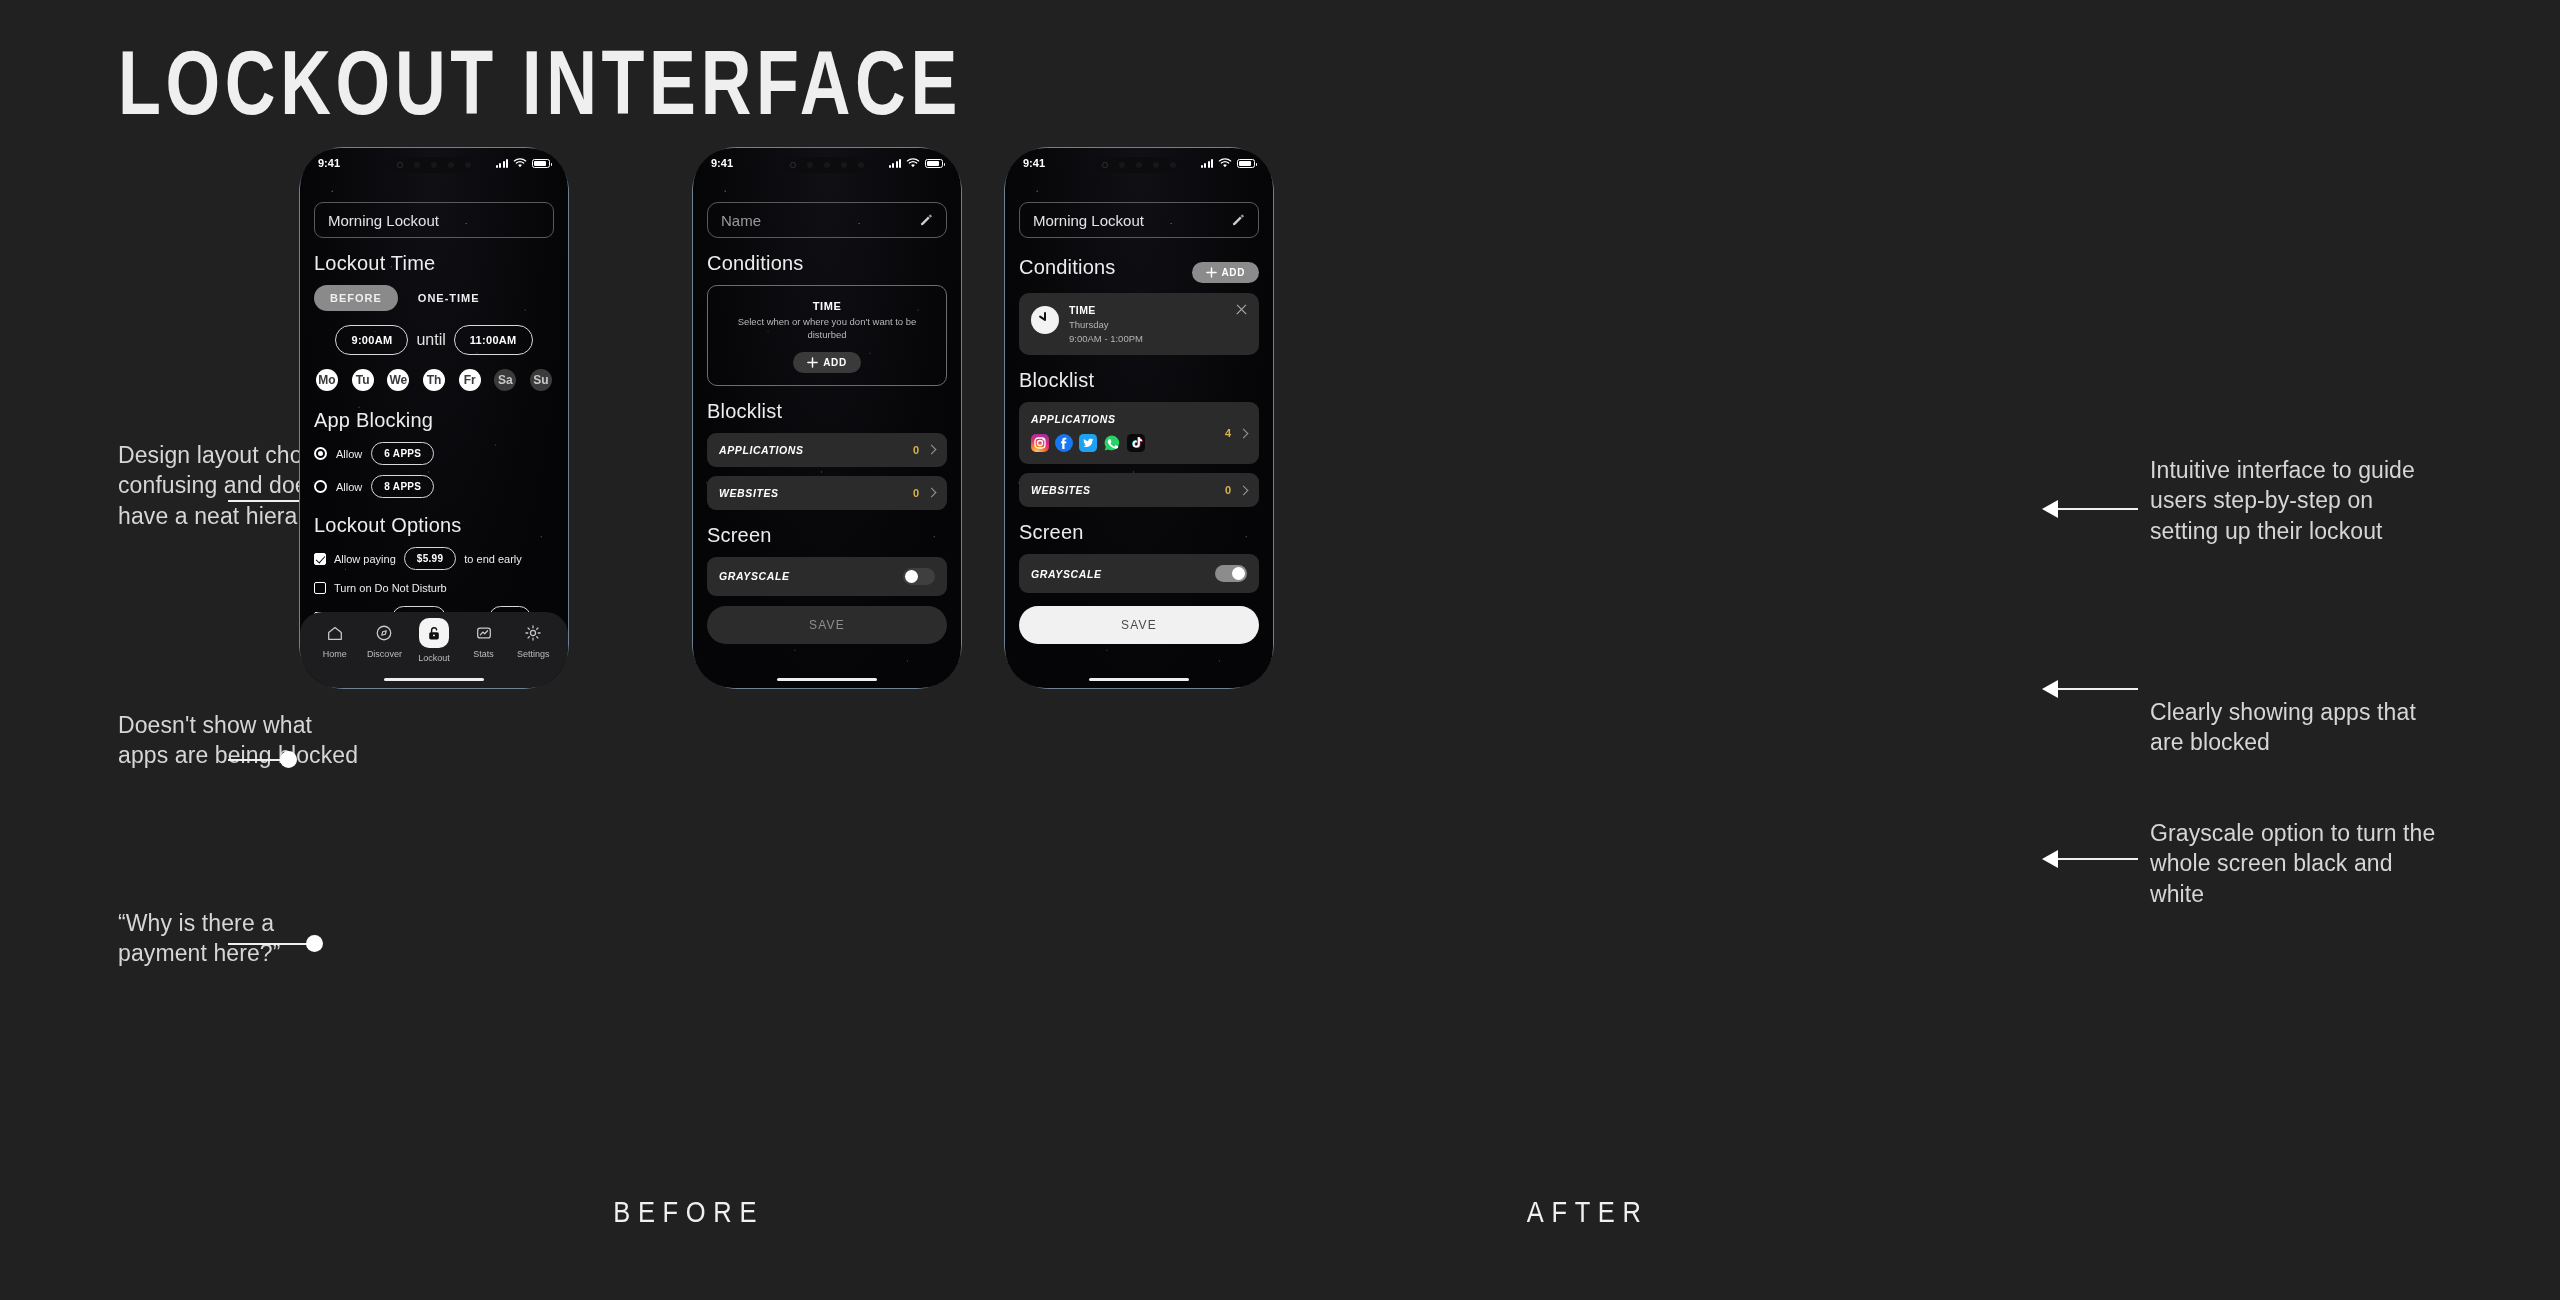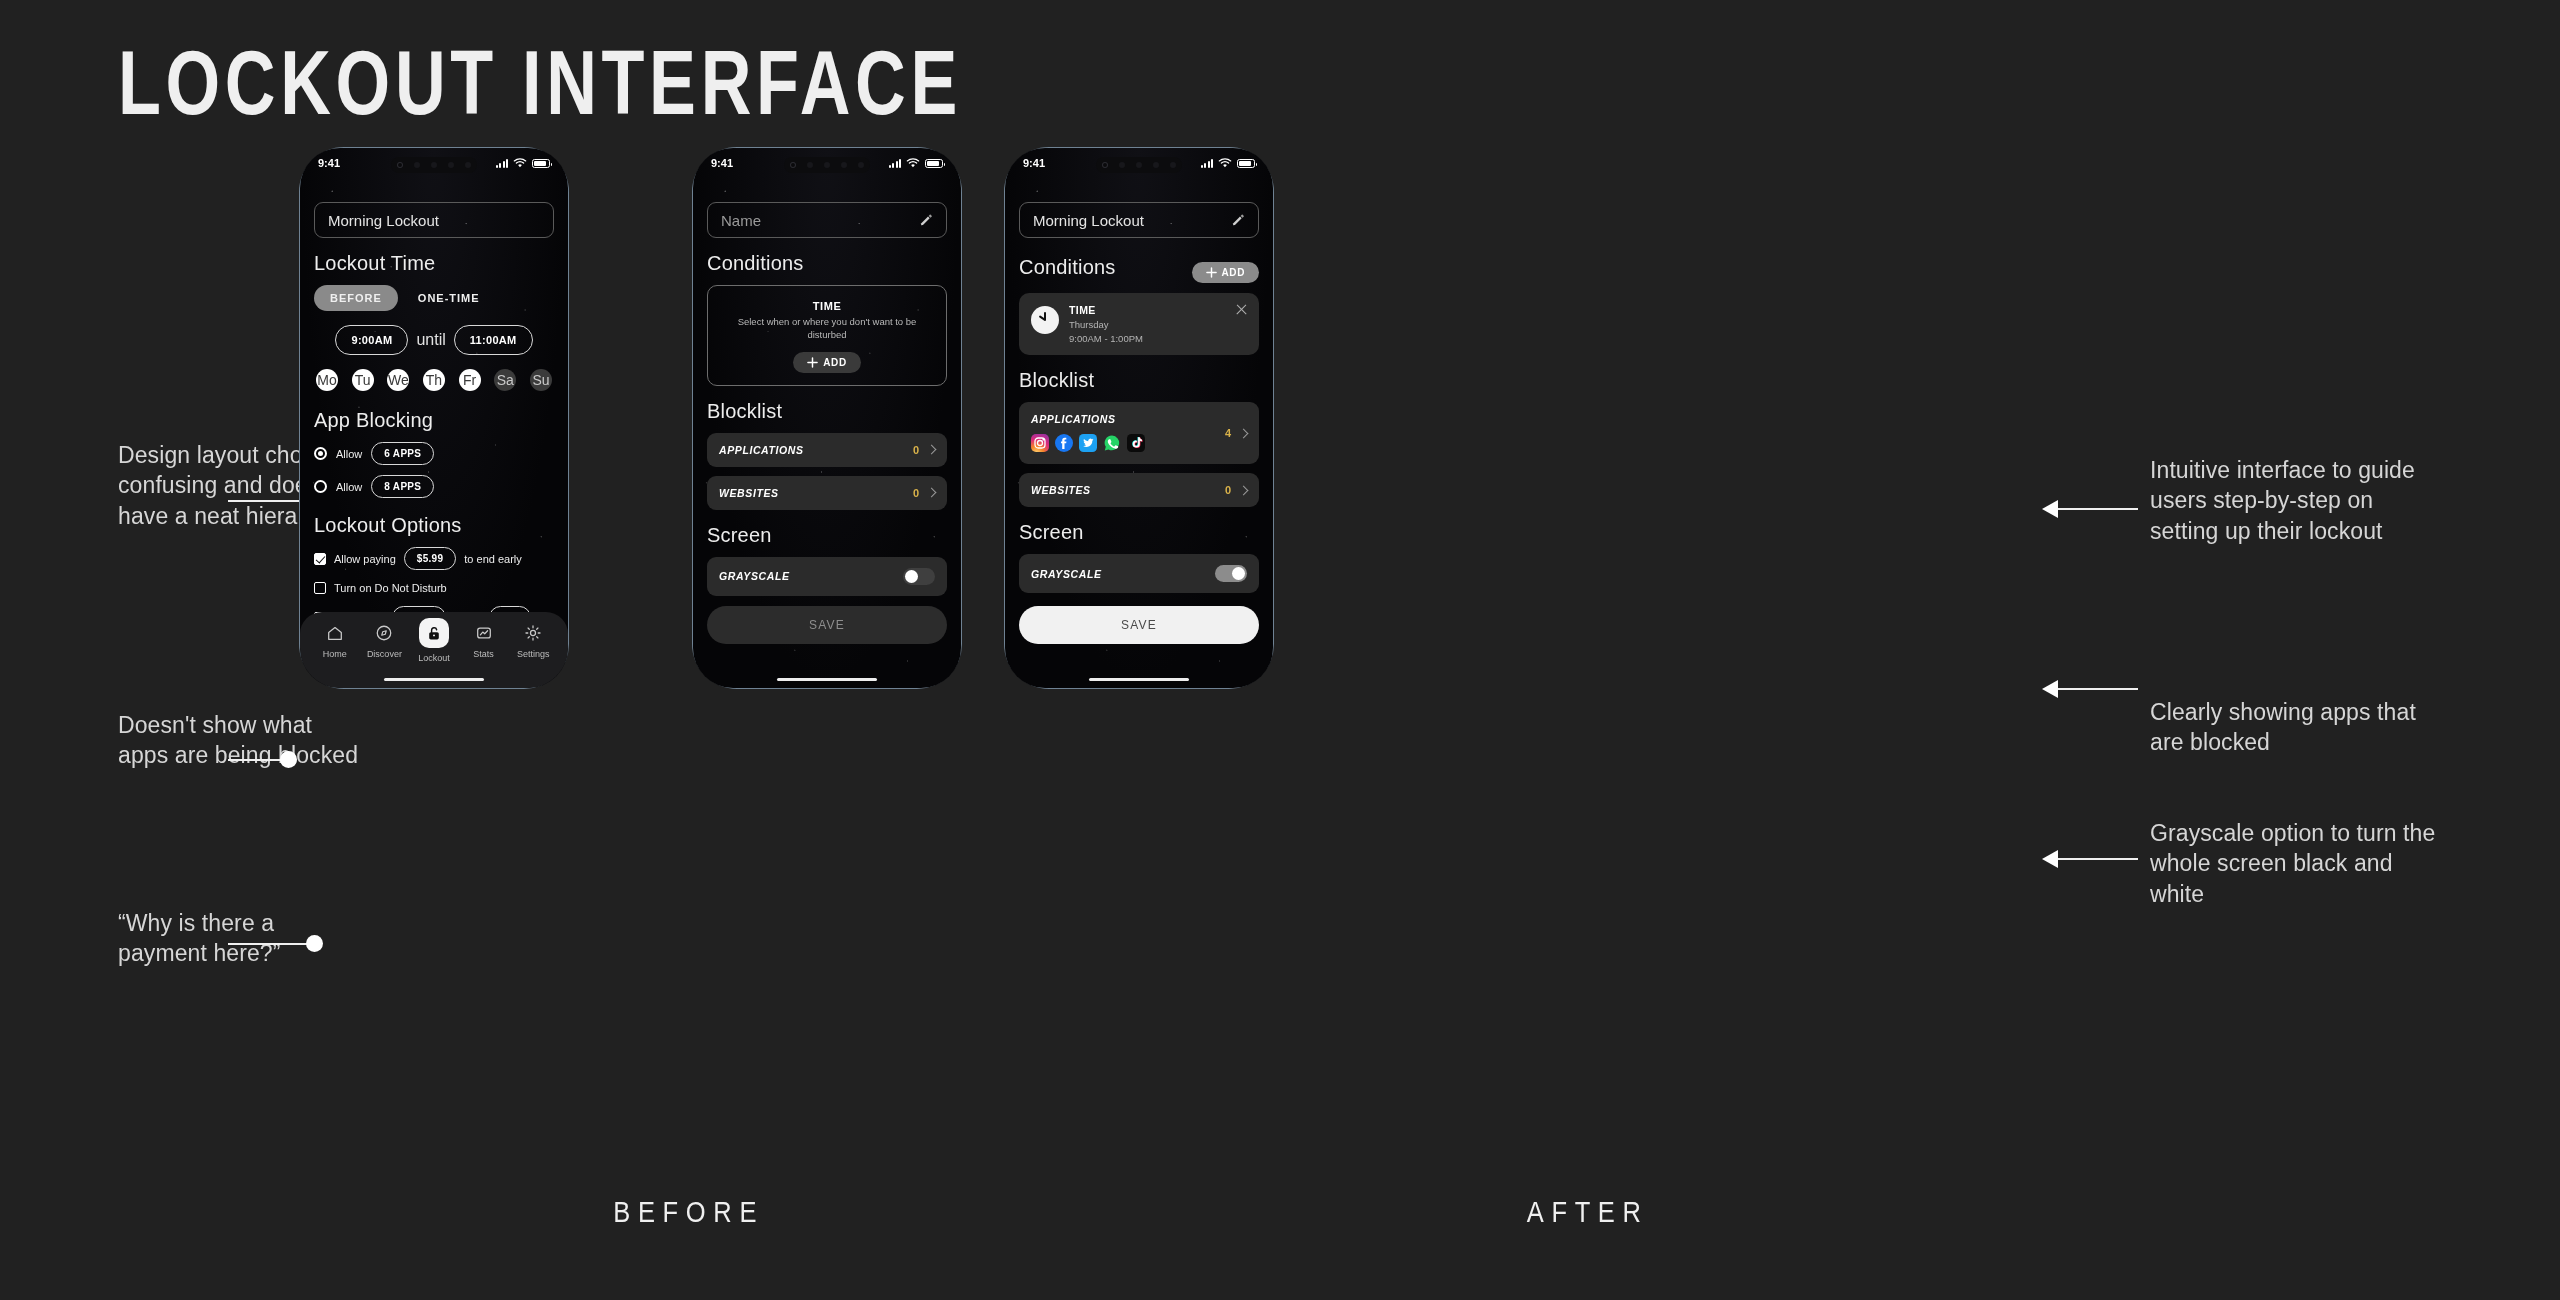--- a/index.html
+++ b/index.html
@@ -93,21 +93,21 @@
   .batt::before{content:"";position:absolute;right:-3px;top:3px;width:1.5px;height:3px;background:#fff;border-radius:0 1px 1px 0;}
 
   .content{ position:absolute; left:0; right:0; top:26px; bottom:0; padding:0 14px; }
 
   
   .namefield{
     height:36px; border:1px solid #5a5a5a; border-radius:9px;
     display:flex; align-items:center; padding:0 13px; margin-top:28px;
     font-size:15px; color:#e4e4e4;
   }
-  .namefield.ph{ color:#9a9a9a; }
+  .namefield.ph{ color:#9a9a9a;border-radius:11px; }
   .namefield .pen{ margin-left:auto; }
 
   .h2{ font-size:20px; font-weight:400; color:#ededed; letter-spacing:.2px; margin:14px 0 10px; }
   .rowhead{ display:flex; align-items:center; justify-content:space-between; margin:14px 0 10px;}
   .rowhead .h2{ margin:0; }
 
   
   .seg{ display:flex; align-items:center; gap:4px; margin-bottom:14px;}
   .seg .chip{
     font-size:11px; font-weight:700; letter-spacing:1px; padding:7px 16px;
@@ -120,21 +120,21 @@
     border:1px solid #d8d8d8; border-radius:18px; padding:8px 15px;
     font-size:11px; font-weight:700; color:#fff; letter-spacing:.3px;
   }
   .pill.sm{ padding:5px 12px; font-size:10px; }
   .until{ font-size:16px; color:#e2e2e2; }
 
   .days{ display:flex; justify-content:space-between; margin-bottom:18px; padding:0 2px;}
   .day{
     width:22px;height:22px;border-radius:50%;
     display:flex;align-items:center;justify-content:center;
-    font-size:14px; font-weight:400;
+    font-size:12px; font-weight:700;
     background:#fff; color:#3a3a3a;
   }
   .day.off{ background:#3b3b3b; color:#c9c9c9; }
 
   .radiorow{ display:flex; align-items:center; gap:9px; margin-bottom:10px;}
   .radio{ width:13px;height:13px;border-radius:50%;border:2px solid #fff; position:relative;}
   .radio.on::after{content:"";position:absolute;inset:2px;border-radius:50%;background:#fff;}
   .rlabel{ font-size:11px;color:#ededed; }
 
   .checkrow{ display:flex; align-items:center; gap:8px; margin-bottom:12px; font-size:11px; color:#ededed;}

